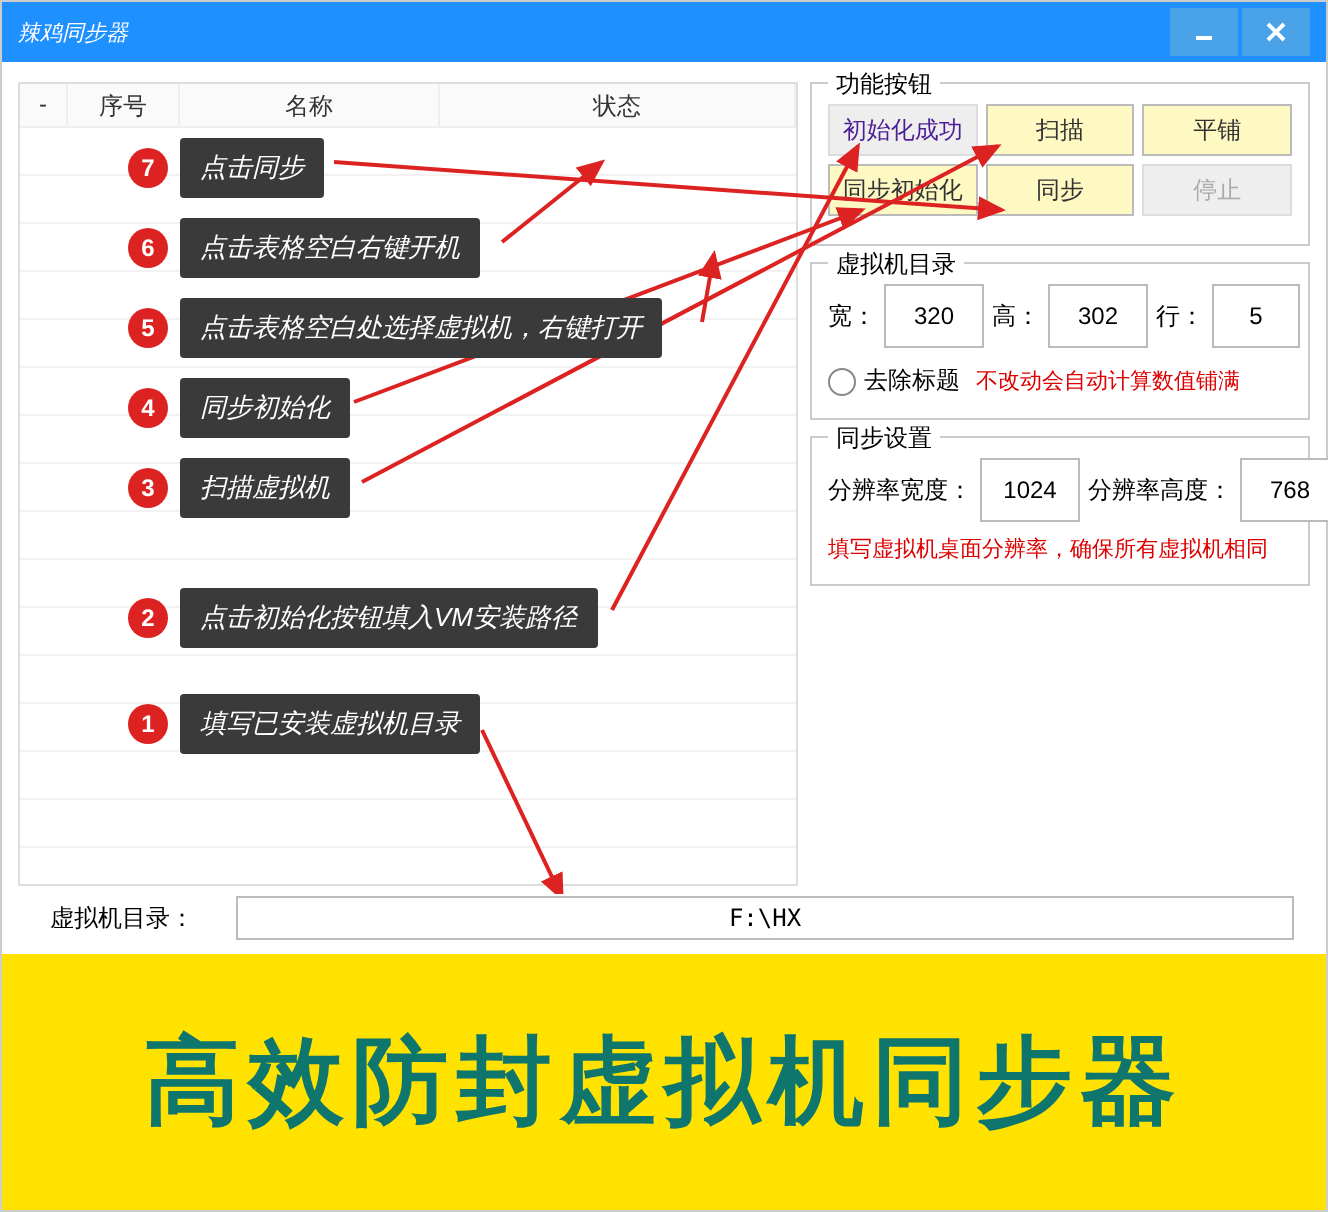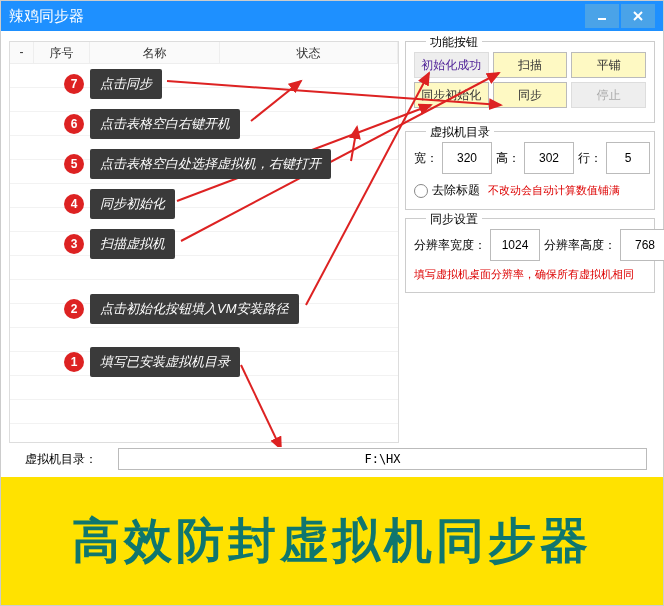--- a/index.html
+++ b/index.html
@@ -1,38 +1,38 @@
 <!DOCTYPE html>
 <html><head>
 <meta charset="utf-8">
 <style>
 * { box-sizing: border-box; margin: 0; padding: 0; }
 body { font-family: "Microsoft YaHei", Arial, sans-serif; font-size: 12px; background: #fff; }
 .window { width: 664px; height: 606px; background: #fff; border: 1px solid #ccc; position: relative; }
 .titlebar { height: 30px; background: #1e90ff; color: #fff; display: flex; align-items: center; padding: 0 8px; }
-.titlebar-title { flex: 1; font-size: 15px; }
+.titlebar-title { flex: 1; font-size: 11px; font-style: italic; }
 .titlebar-btns { display: flex; gap: 2px; }
 .titlebar-btn { width: 34px; height: 24px; display: flex; align-items: center; justify-content: center; cursor: pointer; }
 .titlebar-btn.min { background: #4aa3e8; }
 .titlebar-btn.close { background: #4aa3e8; }
 .titlebar-btn svg { width: 12px; height: 12px; }
 .content { display: flex; height: 416px; padding: 10px 8px 4px 8px; gap: 6px; position: relative; }
 .left-pane { flex: 1; position: relative; }
 .table { width: 100%; border: 1px solid #ddd; height: 100%; background: #fff; position: relative; }
 .table-head { display: flex; height: 22px; background: #fafafa; border-bottom: 1px solid #eee; }
 .table-head div { border-right: 1px solid #eee; padding: 3px 6px; font-size: 12px; color: #333; text-align: center; }
 .th-dash { width: 24px; }
 .th-seq { width: 56px; }
 .th-name { width: 130px; }
 .th-status { flex: 1; }
 .table-rows { position: absolute; top: 22px; left: 0; right: 0; bottom: 0; }
 .row-line { height: 24px; border-bottom: 1px solid #f2f2f2; }
 .right-pane { width: 250px; display: flex; flex-direction: column; gap: 8px; }
 .groupbox { border: 1px solid #ccc; padding: 6px 8px 10px 8px; position: relative; }
-.groupbox-title { position: absolute; top: -8px; left: 20px; background: #fff; padding: 0 4px; font-size: 12px; }
+.groupbox-title { position: absolute; top: -8px; left: 8px; background: #fff; padding: 0 4px; font-size: 12px; }
 .btn-row { display: flex; gap: 4px; margin-top: 4px; margin-bottom: 4px; }
 .btn { flex: 1; height: 26px; border: 1px solid #bbb; background: #fef9c3; font-size: 12px; cursor: pointer; color: #333; }
 .btn.disabled { background: #eee; color: #aaa; border-color: #ddd; cursor: default; }
 .btn.init-ok { color: #4c1d95; }
 .field-row { display: flex; align-items: center; gap: 4px; margin-top: 4px; }
 .field-label { font-size: 12px; white-space: nowrap; }
 .field-input { width: 44px; height: 32px; border: 1px solid #bbb; padding: 0 3px; font-size: 12px; text-align: center; }
 .field-input.wide { width: 50px; }
 .radio-row { display: flex; align-items: center; gap: 4px; margin-top: 8px; }
 .radio-circle { width: 14px; height: 14px; border: 1px solid #888; border-radius: 50%; display: inline-block; }

